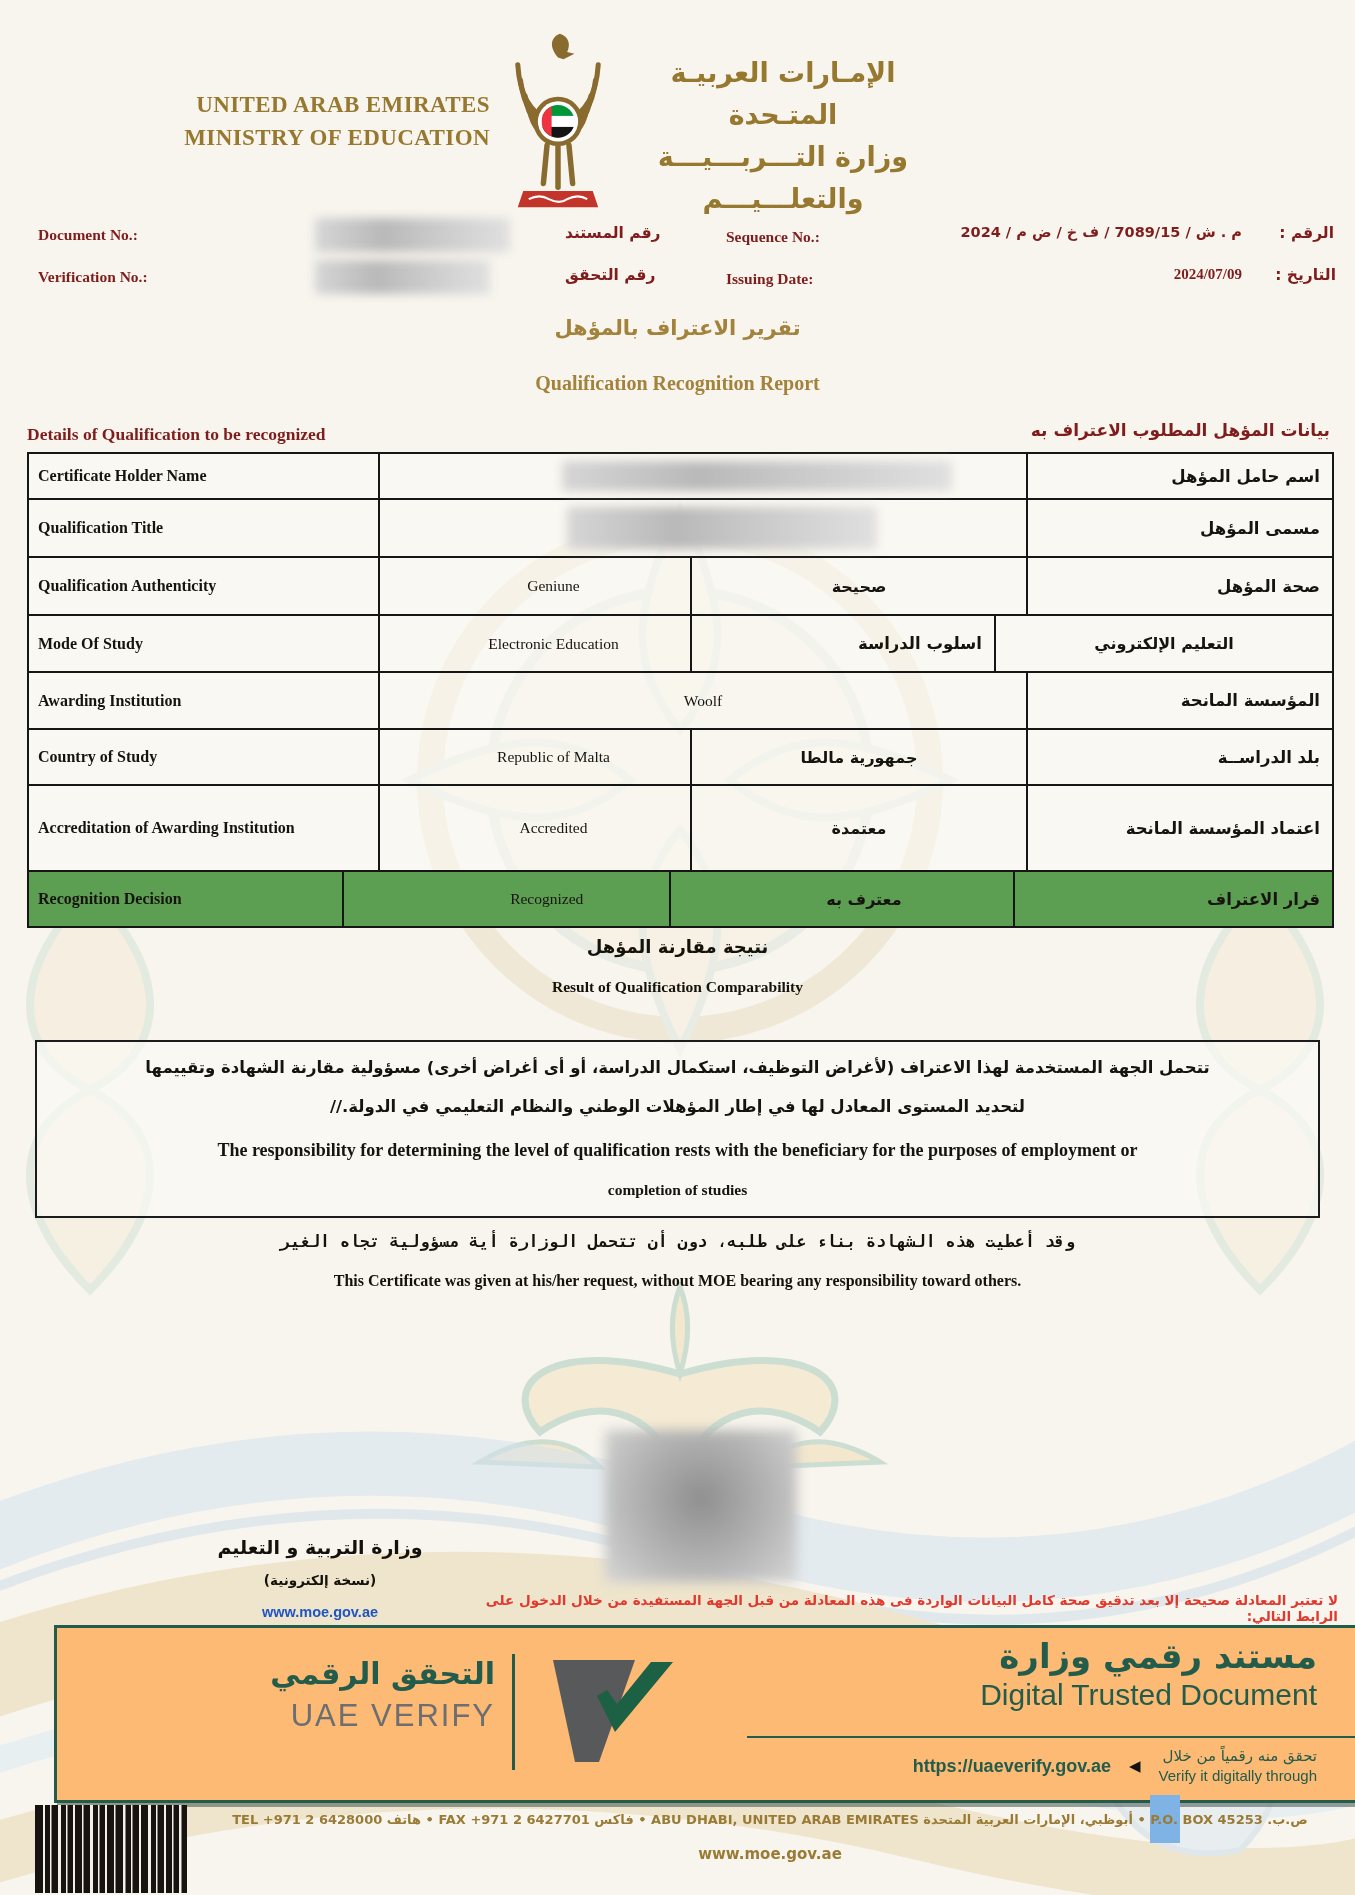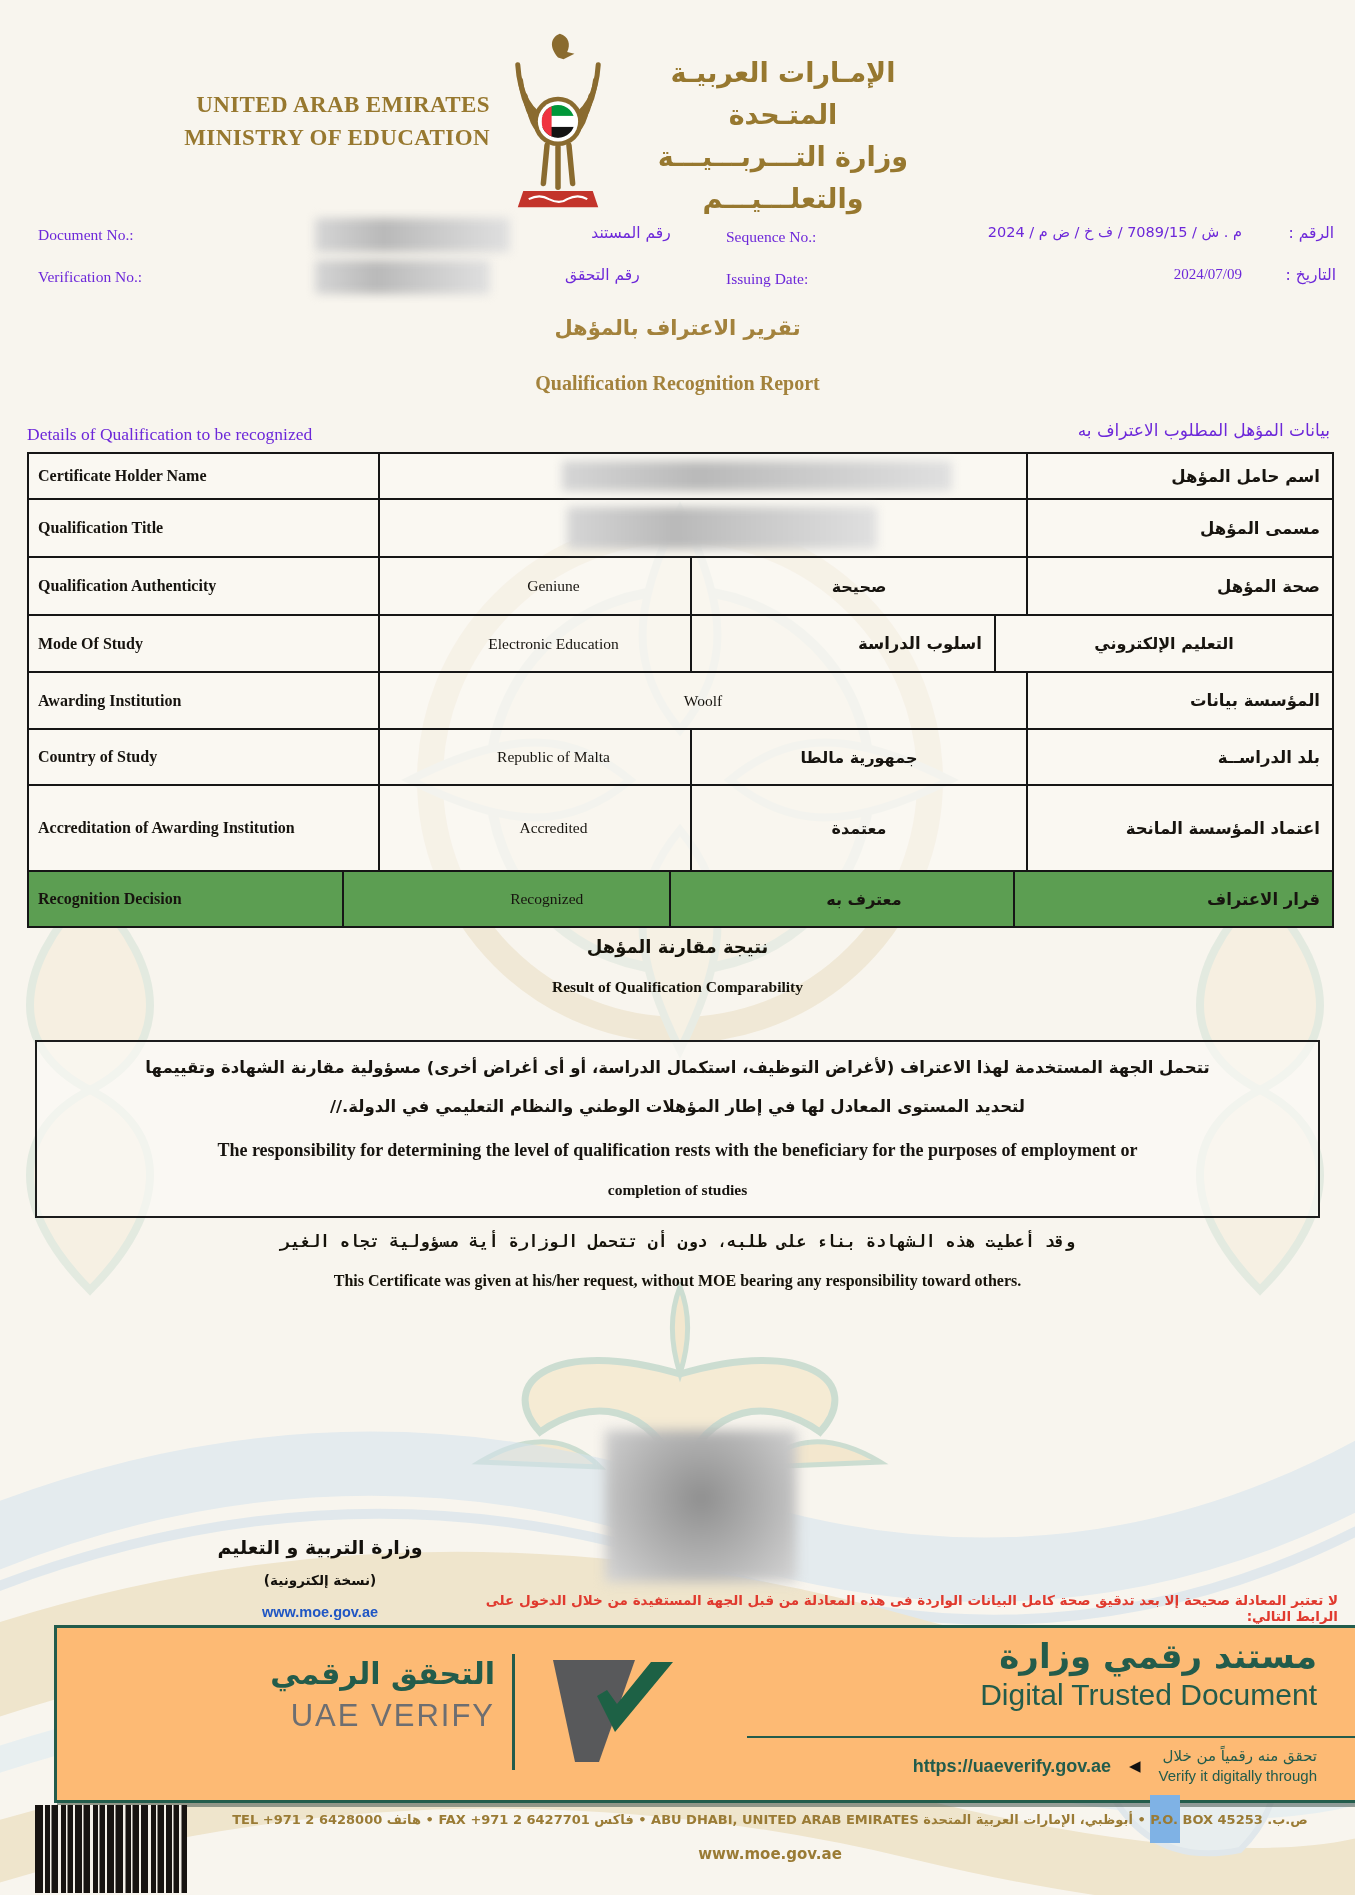--- a/index.html
+++ b/index.html
@@ -13,21 +13,21 @@
   
   .wm{pointer-events:none;}
 
   
   .ministry-en{left:175px;top:88px;width:315px;text-align:right;color:#97782f;
     font-weight:bold;font-size:23px;line-height:1.45;letter-spacing:.4px;}
   .ministry-ar{left:618px;top:52px;width:330px;text-align:center;color:#97782f;
     font-weight:bold;font-size:27px;line-height:1.55;}
 
   
-  .lbl{font-weight:normal;color:#6d28d9;font-size:15.5px;}
+  .lbl{font-weight:bold;color:#7f1d1d;font-size:15.5px;}
   .redact{background:linear-gradient(90deg,#d6d6d6,#b9b9b9 35%,#c9c9c9 60%,#e0e0e0);filter:blur(5px);border-radius:3px;}
 
   
   .gold-title{left:0;width:1355px;text-align:center;color:#a3823c;font-weight:bold;}
 
   
   .qtable{left:27px;top:452px;width:1303px;border:2.5px solid #161616;background:rgba(252,250,245,.55);}
   .trow{display:flex;border-bottom:2.5px solid #161616;align-items:stretch;}
   .trow:last-child{border-bottom:none;}
   .trow.highlight{background:#5c9e52;}
@@ -146,21 +146,21 @@
     <path d="M28,185 q12,-6 22,0 q12,6 20,0 q12,-6 22,0" stroke="#ffffff" stroke-width="2.4" fill="none"></path>
   </svg>
 
   <div class="abs ministry-ar ar" dir="rtl">
     <div>الإمـارات العربيـة المتـحدة</div>
     <div>وزارة التـــربـــيـــة والتعلـــيـــم</div>
   </div>
 
   <div class="abs lbl en-serif" style="left:38px;top:226px;">Document No.:</div>
   <div class="abs redact" style="left:315px;top:218px;width:195px;height:34px;"></div>
-  <div class="abs lbl ar" dir="rtl" style="left:565px;top:224px;width:110px;text-align:center;margin-left:11px;">رقم المستند</div>
+  <div class="abs lbl ar" dir="rtl" style="left:565px;top:224px;width:110px;text-align:left;">رقم المستند</div>
   <div class="abs lbl en-serif" style="left:726px;top:228px;">Sequence No.:</div>
   <div class="abs lbl ar" dir="rtl" style="left:950px;top:224px;width:292px;font-size:14.5px;">م . ش / 7089/15 / ف خ / ض م / 2024</div>
   <div class="abs lbl ar" dir="rtl" style="left:1272px;top:224px;width:62px;">الرقم :</div>
 
   <div class="abs lbl en-serif" style="left:38px;top:268px;">Verification No.:</div>
   <div class="abs redact" style="left:315px;top:260px;width:175px;height:34px;"></div>
   <div class="abs lbl ar" dir="rtl" style="left:565px;top:266px;width:110px;text-align:left;">رقم التحقق</div>
   <div class="abs lbl en-serif" style="left:726px;top:270px;">Issuing Date:</div>
   <div class="abs lbl" style="left:1080px;top:266px;width:162px;text-align:right;font-size:15px;">2024/07/09</div>
   <div class="abs lbl ar" dir="rtl" style="left:1272px;top:266px;width:64px;">التاريخ :</div>
@@ -223,21 +223,21 @@
         </div>
       </div>
       <div class="trow" style="height: 55px;">
         <div class="tcell c-len en-serif">
           <span>Awarding Institution</span>
         </div>
         <div class="tcell c-merged en-serif">
           <span>Woolf</span>
         </div>
         <div class="tcell c-lar ar" dir="rtl">
-          <span>المؤسسة بيانات</span>
+          <span>المؤسسة المانحة</span>
         </div>
       </div>
       <div class="trow" style="height: 54px;">
         <div class="tcell c-len en-serif">
           <span>Country of Study</span>
         </div>
         <div class="tcell c-val en-serif">
           <span>Republic of Malta</span>
         </div>
         <div class="tcell c-var ar" dir="rtl">

